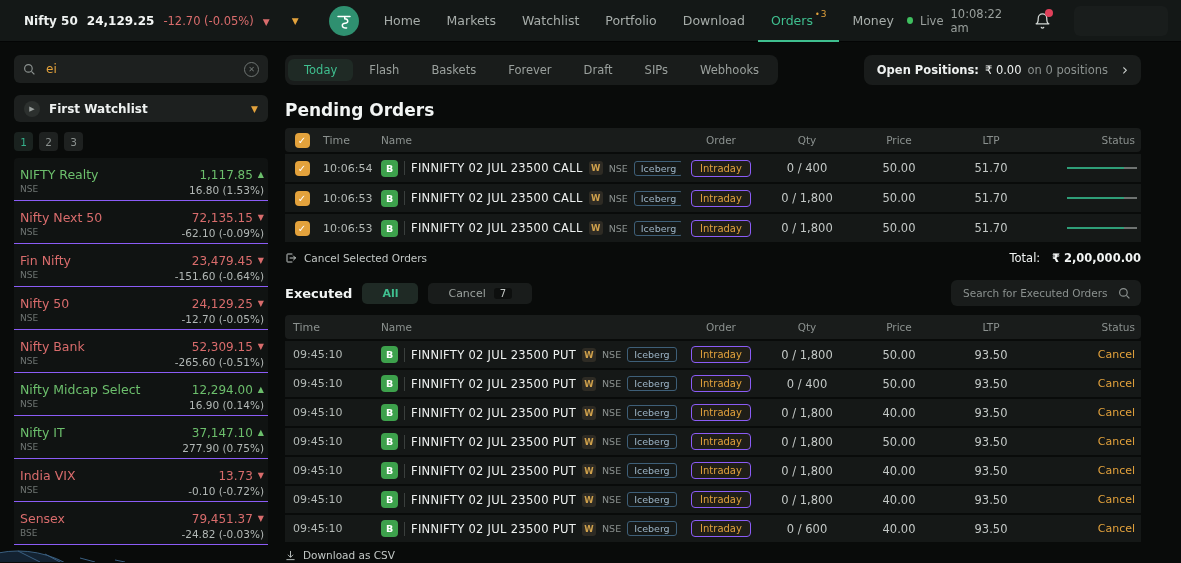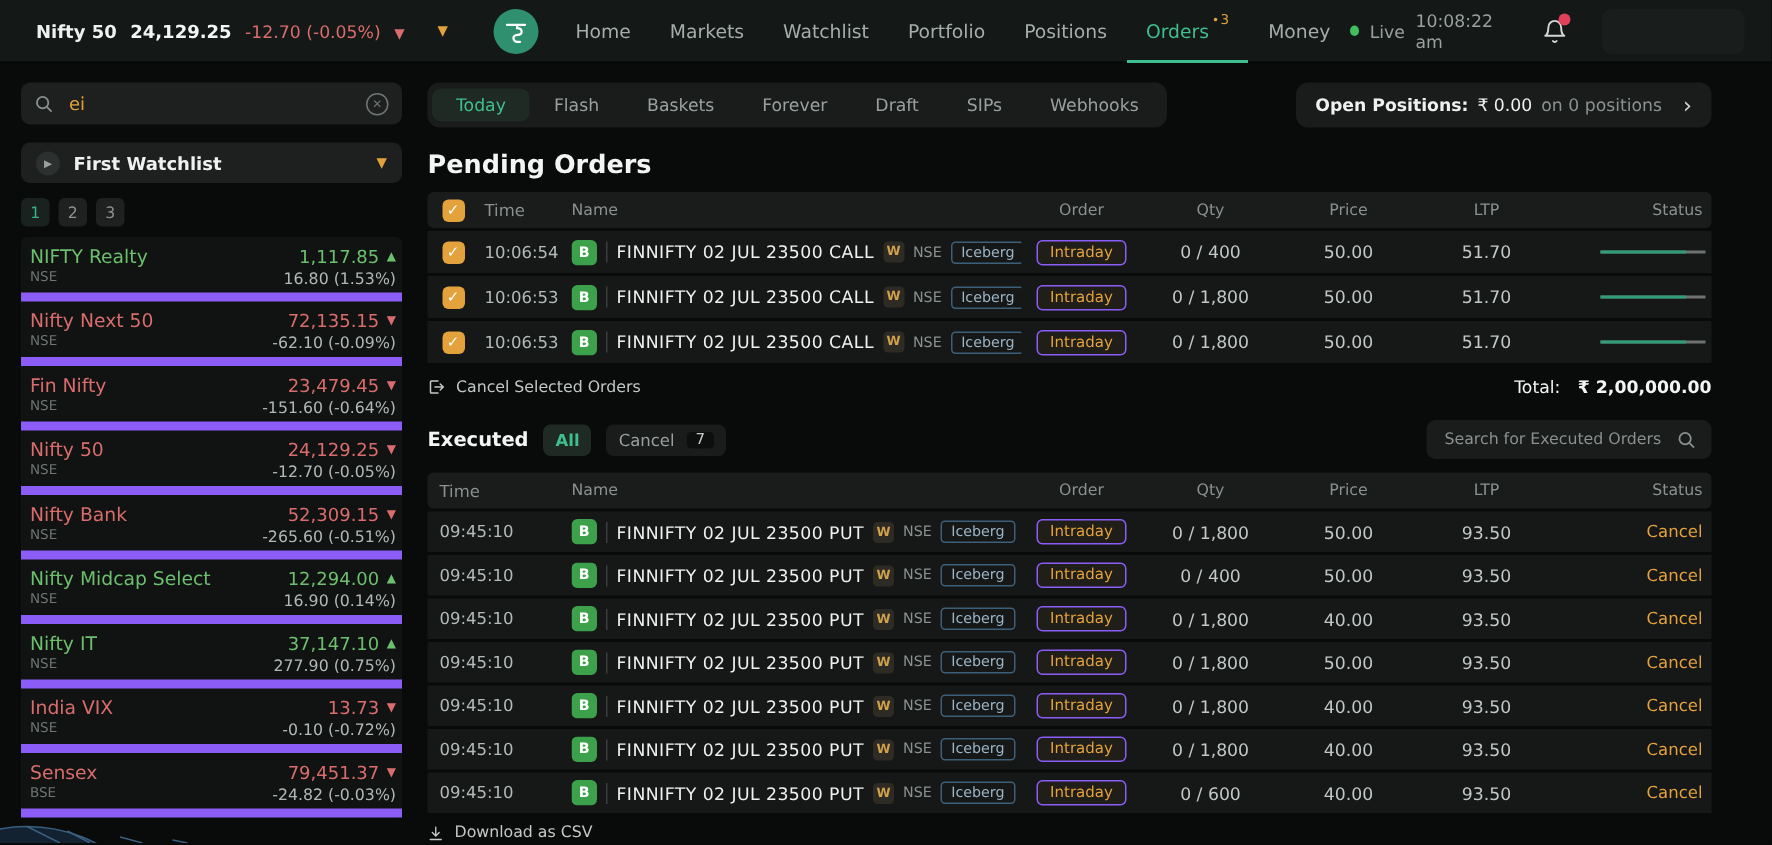--- a/index.html
+++ b/index.html
@@ -46,22 +46,22 @@
     display:flex; align-items:center; padding:0 10px; gap:9px; width:254px; cursor:pointer; }
   .play-circle { width:16px; height:16px; border-radius:50%; background:#2c302e;
     color:#9aa09d; font-size:7px; display:flex; align-items:center; justify-content:center; }
   .wl-title { font-size:12px; font-weight:bold; color:#eef1f0; flex:1; }
   .wl-caret { color:#e3a23c; font-size:9px; }
   .wl-tabs { display:flex; gap:6px; margin:10px 0 7px; }
   .wl-tab { width:19px; height:19px; background:#1e2120; border-radius:4px; color:#8b918f;
     font-size:10.5px; display:flex; align-items:center; justify-content:center; cursor:pointer; }
   .wl-tab.active { color:#35b08a; background:#1a221f; }
   .wl-list { width:254px; background:#101312; border-radius:4px; }
-  .wl-item { height:43px; padding:5px 4px 0 6px; border-bottom:6px solid #8b5cf6;
-    display:flex; flex-direction:column; cursor:pointer; }
+  .wl-item { height:43px; padding:5px 4px 0 6px; border-bottom:1px solid #8b5cf6;
+    display:flex; flex-direction:column; justify-content:center; cursor:pointer; }
   .wl-row1 { display:flex; justify-content:space-between; align-items:center; }
   .wl-name { font-size:12.5px; }
   .wl-price { font-size:12px; display:flex; align-items:center; gap:5px; }
   .wl-item.up .wl-name, .wl-item.up .wl-price { color:#6cbf6c; }
   .wl-item.down .wl-name, .wl-item.down .wl-price { color:#d96c6c; }
   .wl-arrow { font-size:8px; }
   .wl-row2 { display:flex; justify-content:space-between; margin-top:2px; }
   .wl-exch { font-size:9px; color:#6f7573; }
   .wl-chg { font-size:10.5px; color:#b2b8b6; }
   .globe { position:absolute; bottom:0; left:0; pointer-events:none; }
@@ -111,21 +111,21 @@
   .cancel-link { color:#e3a23c; font-size:11px; text-align:right; padding-right:6px; cursor:pointer; }
 
   .belowrow { display:flex; justify-content:space-between; align-items:center; margin-top:9px; }
   .cancel-sel { display:flex; gap:7px; align-items:center; color:#c3c8c6; font-size:10.5px; cursor:pointer; }
   .total { font-size:11.5px; color:#f2f5f4; }
   .total .tl { font-weight:normal; margin-right:8px; }
   .total .tv { font-weight:bold; }
 
   .execheader { display:flex; align-items:center; margin-top:15px; gap:10px; }
   .exec-title { font-size:13px; font-weight:bold; color:#f2f5f4; }
-  .ftab { font-size:11px; padding:4px 8px; border-radius:5px; background:#191c1b;
+  .ftab { font-size:11px; padding:4px 20px; border-radius:5px; background:#191c1b;
     color:#9aa09d; display:flex; gap:8px; align-items:center; cursor:pointer; }
   .ftab.active { background:#1f2a25; color:#3fbf8f; font-weight:bold; }
   .fcount { background:#0d0f0e; border-radius:3px; padding:0 6px; font-size:10px; color:#c3c8c6; }
   .execsearch { margin-left:auto; width:190px; height:26px; background:#191c1b; border-radius:6px;
     display:flex; align-items:center; padding:0 10px; gap:8px; }
   .execsearch input { background:transparent; border:0; outline:0; color:#c3c8c6;
     font-size:10.5px; flex:1; font-family:inherit; }
   .execsearch input::placeholder { color:#8b918f; }
   .exectable { margin-top:9px; }
   .downloadrow { display:flex; align-items:center; gap:7px; margin-top:7px;
@@ -165,21 +165,21 @@
         <span>Watchlist</span>
 
       </div>
 
       <div class="nav-item">
         <span>Portfolio</span>
 
       </div>
 
       <div class="nav-item">
-        <span>Positions</span>
+        <span>Download</span>
 
       </div>
 
       <div class="nav-item active">
         <span>Orders</span>
         <sup class="nav-badge">3</sup>
       </div>
 
       <div class="nav-item">
         <span>Money</span>

